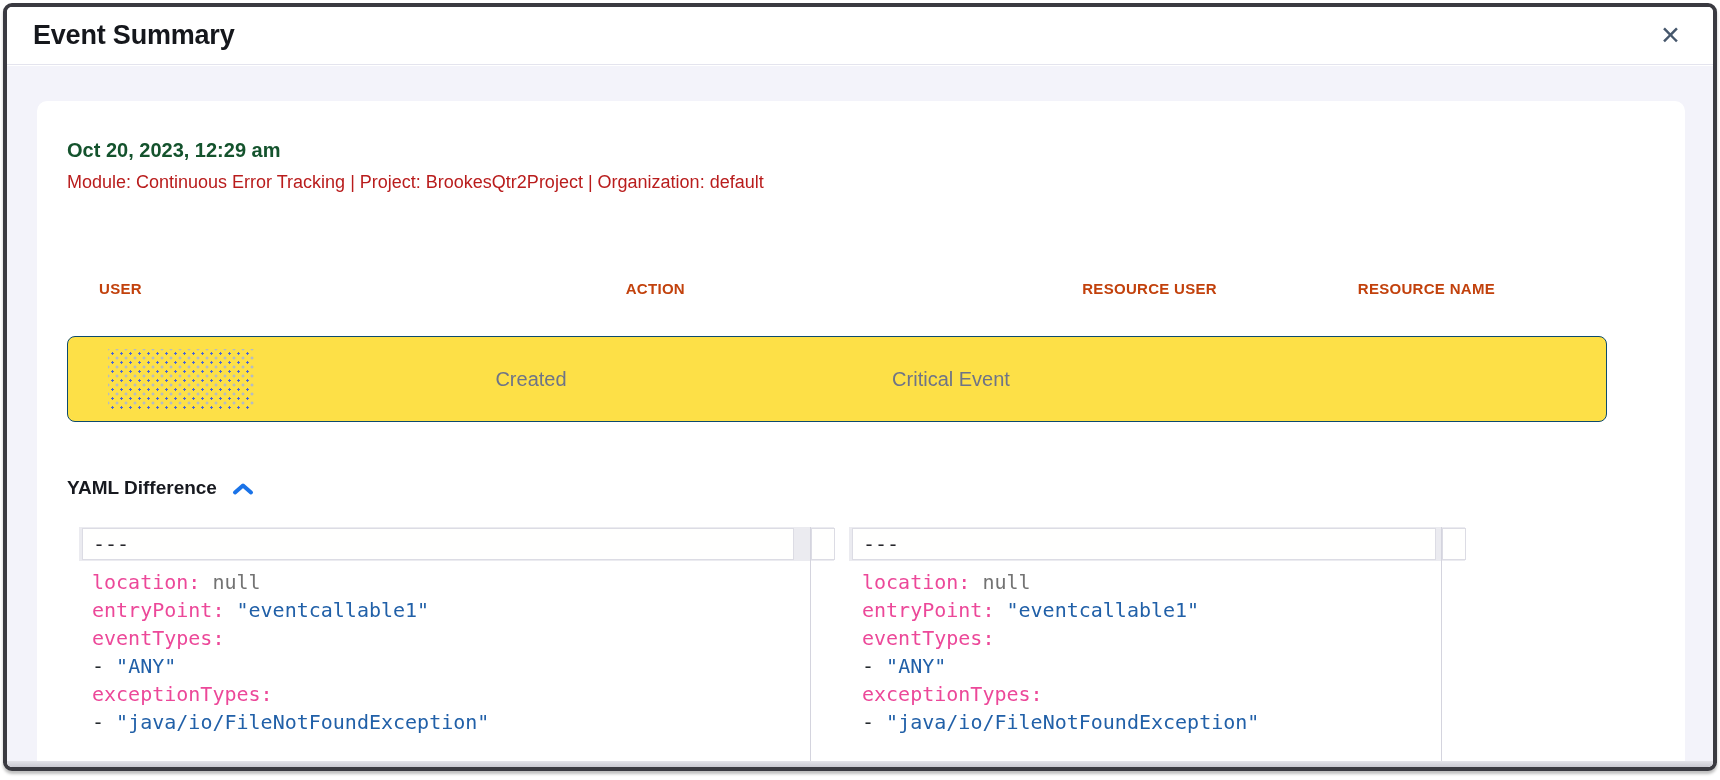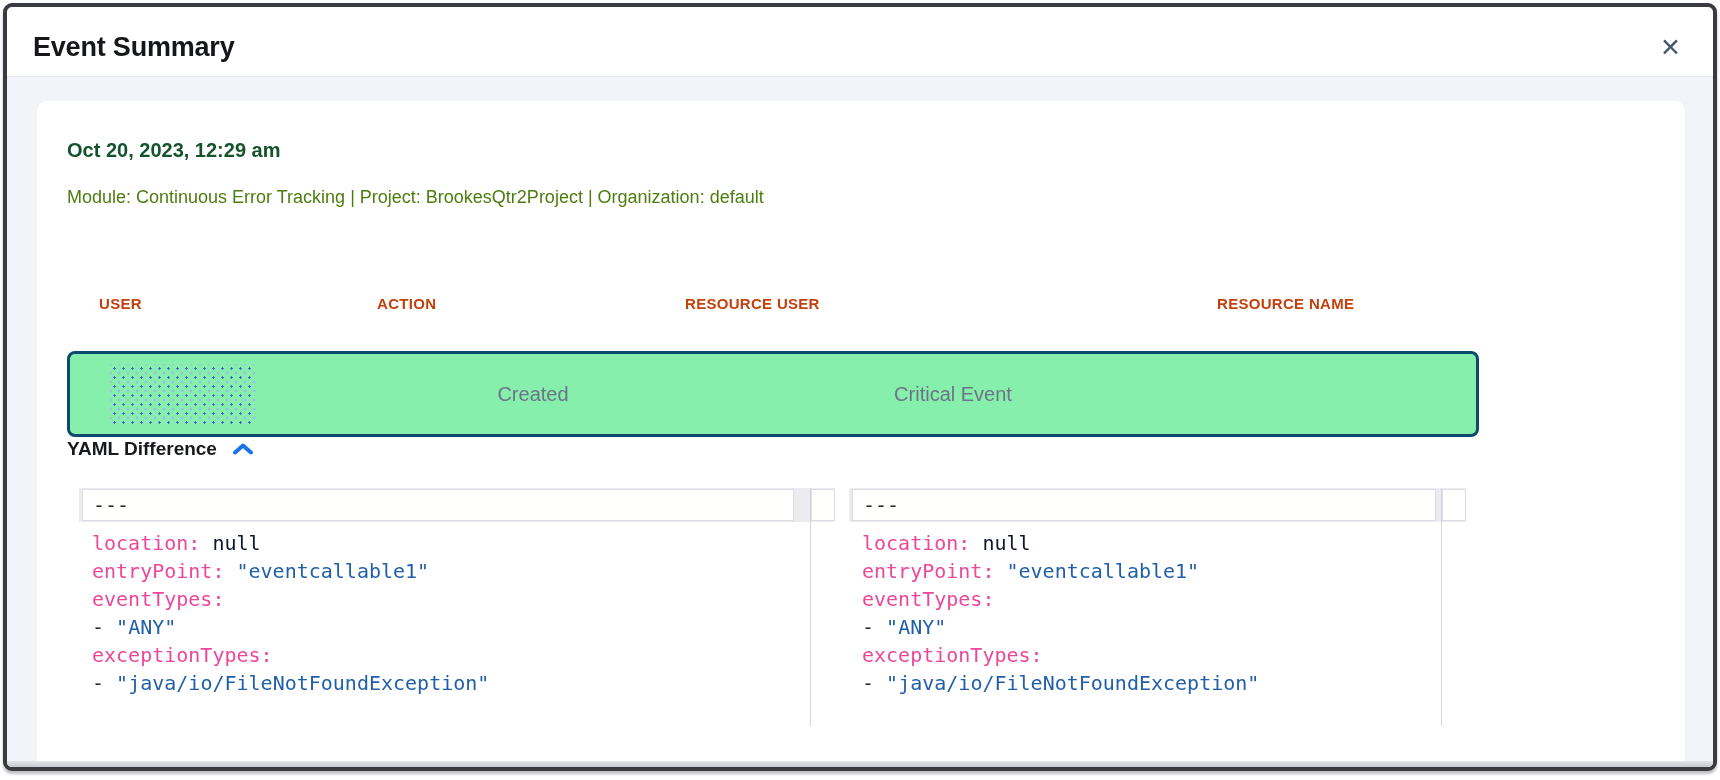--- a/index.html
+++ b/index.html
@@ -1,47 +1,47 @@
 <!DOCTYPE html>
 <html><head>
 <meta charset="utf-8">
 <style>
   html,body{margin:0;padding:0;width:1720px;height:780px;background:#ffffff;overflow:hidden;
     font-family:"Liberation Sans","DejaVu Sans",sans-serif;}
   .frame{position:absolute;left:3px;top:3px;right:3px;bottom:9px;border:4px solid #3a3a41;
     border-radius:9px;background:#ffffff;overflow:hidden;box-shadow:0 3px 3px rgba(0,0,0,.25);}
   
-  .modal-header{position:absolute;left:0;top:12px;right:0;height:58px;background:#ffffff;
+  .modal-header{position:absolute;left:0;top:0;right:0;height:58px;background:#ffffff;
     border-bottom:1px solid #e4e4ee;display:flex;align-items:center;justify-content:space-between;
     padding:0 26px;box-sizing:border-box;z-index:3;}
   .modal-title{font-size:27px;font-weight:700;color:#15171c;letter-spacing:-.2px;}
   .close-btn{font-size:25px;font-weight:700;color:#46576c;line-height:1;cursor:pointer;
     padding:4px 6px;user-select:none;}
   
   .modal-body{position:absolute;left:0;top:59px;right:0;bottom:0;background:#f3f3fa;overflow:hidden;}
   .card{position:absolute;left:30px;right:28px;top:35px;bottom:-24px;background:#ffffff;
     border-radius:10px;padding:37px 30px 0 30px;box-sizing:border-box;}
   .evt-date{font-size:20px;line-height:24px;font-weight:700;color:#14532d;}
-  .evt-meta{margin-top:24px;font-size:18px;line-height:22px;font-weight:400;color:#4d7c0f;}
+  .evt-meta{margin-top:9px;font-size:18px;line-height:22px;font-weight:400;color:#b91c1c;}
   
   .tbl-headers{margin-top:87px;display:grid;grid-template-columns:310px 308px 532px 278px;
     width:1428px;font-size:15px;line-height:18px;font-weight:700;color:#c2410c;letter-spacing:.3px;}
-  .tbl-headers .h{text-align:left;}
+  .tbl-headers .h{text-align:right;}
   .tbl-headers .h.first{text-align:left;padding-left:32px;}
-  .row-box{margin-top:38px;width:1412px;height:86px;box-sizing:border-box;
-    border:3px solid #0c4a6e;border-radius:8px;background:#86efac;
+  .row-box{margin-top:38px;width:1540px;height:86px;box-sizing:border-box;
+    border:1px solid #0c4a6e;border-radius:8px;background:#fde047;
     display:grid;grid-template-columns:309px 308px 532px 277px;align-items:center;}
   .cell{text-align:center;font-size:20px;color:#6e7487;}
   .cell.first{text-align:left;}
   .dots{margin-left:40px;width:147px;height:61px;
     background-image:radial-gradient(circle,#4a66d6 1.2px,transparent 1.4px),
                      radial-gradient(circle,#9db0ec 1.2px,transparent 1.4px);
     background-size:9px 9px,9px 9px;background-position:0 0,4.5px 4.5px;}
   
-  .yaml-label-row{display:flex;height:24px;cursor:pointer;width:270px;}
+  .yaml-label-row{margin-top:54px;display:flex;align-items:center;height:24px;cursor:pointer;width:270px;}
   .yaml-label{font-size:19px;line-height:24px;font-weight:700;color:#17191f;}
   .chev{margin-left:13px;margin-top:2px;}
   
   .code-area{position:relative;margin-top:27px;margin-left:12px;width:1390px;height:238px;}
   .panel{position:absolute;top:0;height:238px;}
   .panel.left{left:0;width:731px;}
   .panel.right{left:770px;width:617px;}
   .strip{position:relative;height:34px;background:#ebebf0;}
   .panel.left .strip{width:755px;}
   .panel.right .strip{width:616px;}
@@ -55,21 +55,21 @@
   .panel.left .endbox{left:732px;}
   .panel.right .endbox{left:593px;}
   .vline{position:absolute;top:0;width:1px;height:238px;background:#d4d4de;}
   .panel.left .vline{left:731px;}
   .panel.right .vline{left:592px;}
   .code{padding:7px 0 0 13px;font-family:"DejaVu Sans Mono","Liberation Mono",monospace;
     font-size:20px;}
   .cl{height:28px;line-height:28px;white-space:pre;}
   .t-key{color:#ec4899;}
   .t-str{color:#2160a8;}
-  .t-kw{color:#0f172a;margin-top:26px;}
+  .t-kw{color:#737373;margin-top:26px;}
   .t-plain{color:#24292e;}
   
   .bottom-strip{position:absolute;left:0;right:0;bottom:0;height:6px;z-index:6;
     background:linear-gradient(to bottom,#e3e3e9,#c9c9d1);}
 </style>
 </head>
 <body>
 
 <div class="frame">
 

